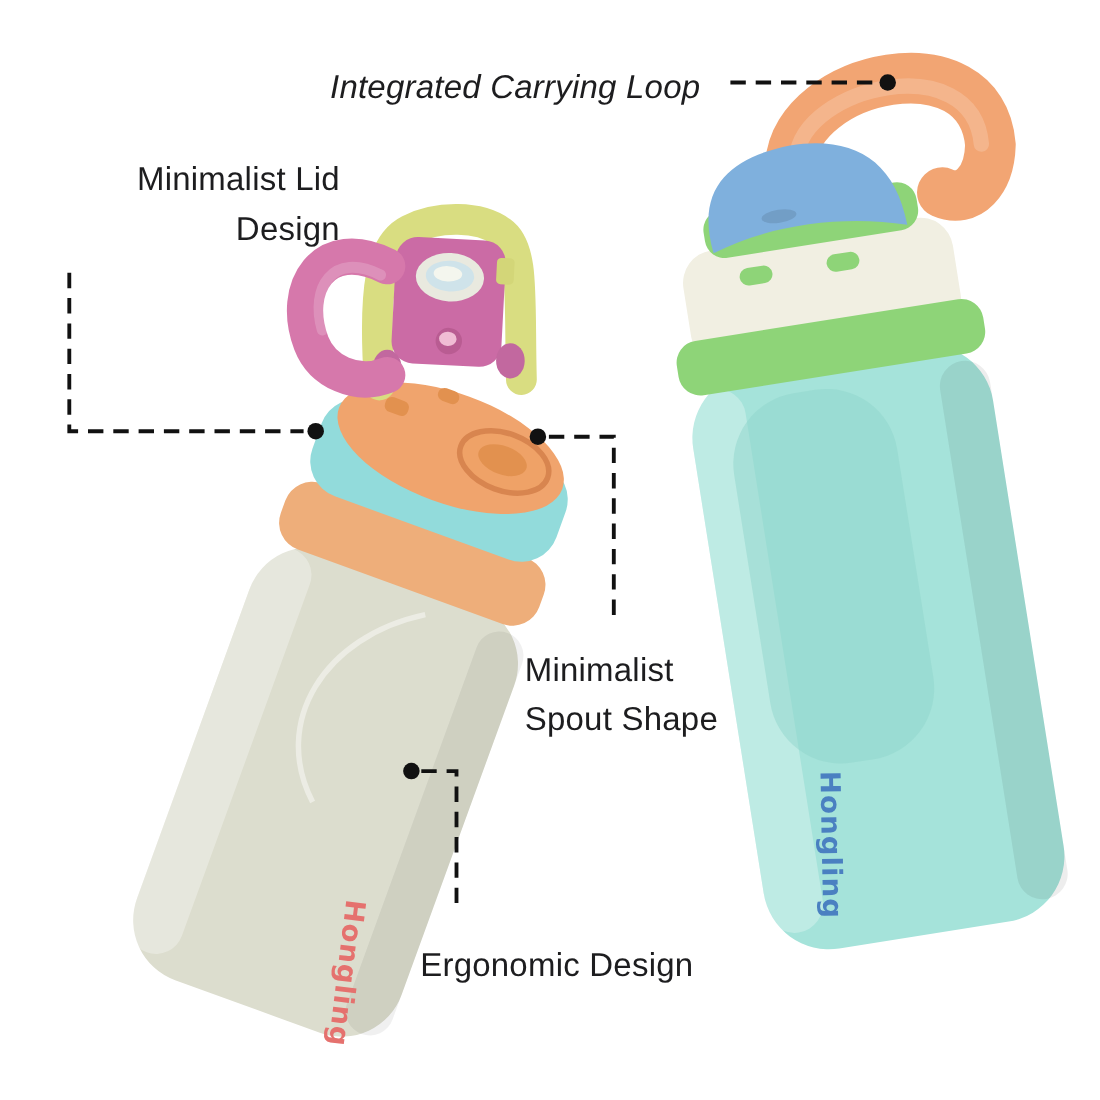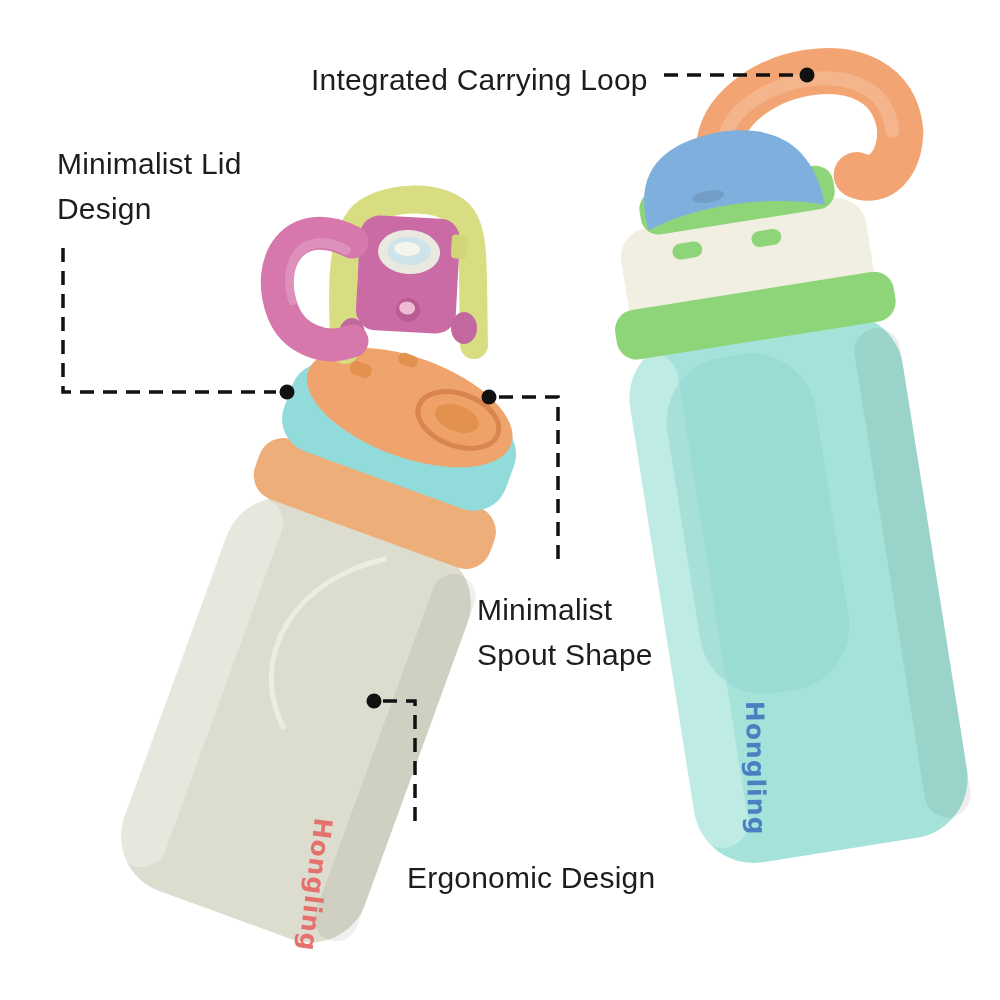--- a/index.html
+++ b/index.html
@@ -24,26 +24,26 @@
   }
   .callout {
     position: absolute;
     color: #1d1d1f;
     font-size: 30px;
     font-weight: 500;
     letter-spacing: 0.2px;
     line-height: 45px;
     white-space: pre-wrap;
   }
-  .callout.wrap-250 { width: 252px; }
+  .callout.wrap-250 { width: 252px; text-align: right; }
   .callout.wrap-215 { width: 218px; }
-  .callout-loop      { left: 311px; top: 57px;  }
+  .callout-loop      { left: 300px; top: 57px; font-style: italic;  }
   .callout-lid       { left: 57px;  top: 141px; }
   .callout-spout     { left: 477px; top: 587px; }
-  .callout-ergonomic { left: 407px; top: 855px; }
+  .callout-ergonomic { left: 382px; top: 855px; }
 </style>
 </head>
 <body>
 
 <div class="canvas">
 
   <svg class="illustration" viewBox="0 0 1000 1000">
 
     <g transform="translate(840,850) rotate(-9)">
 

